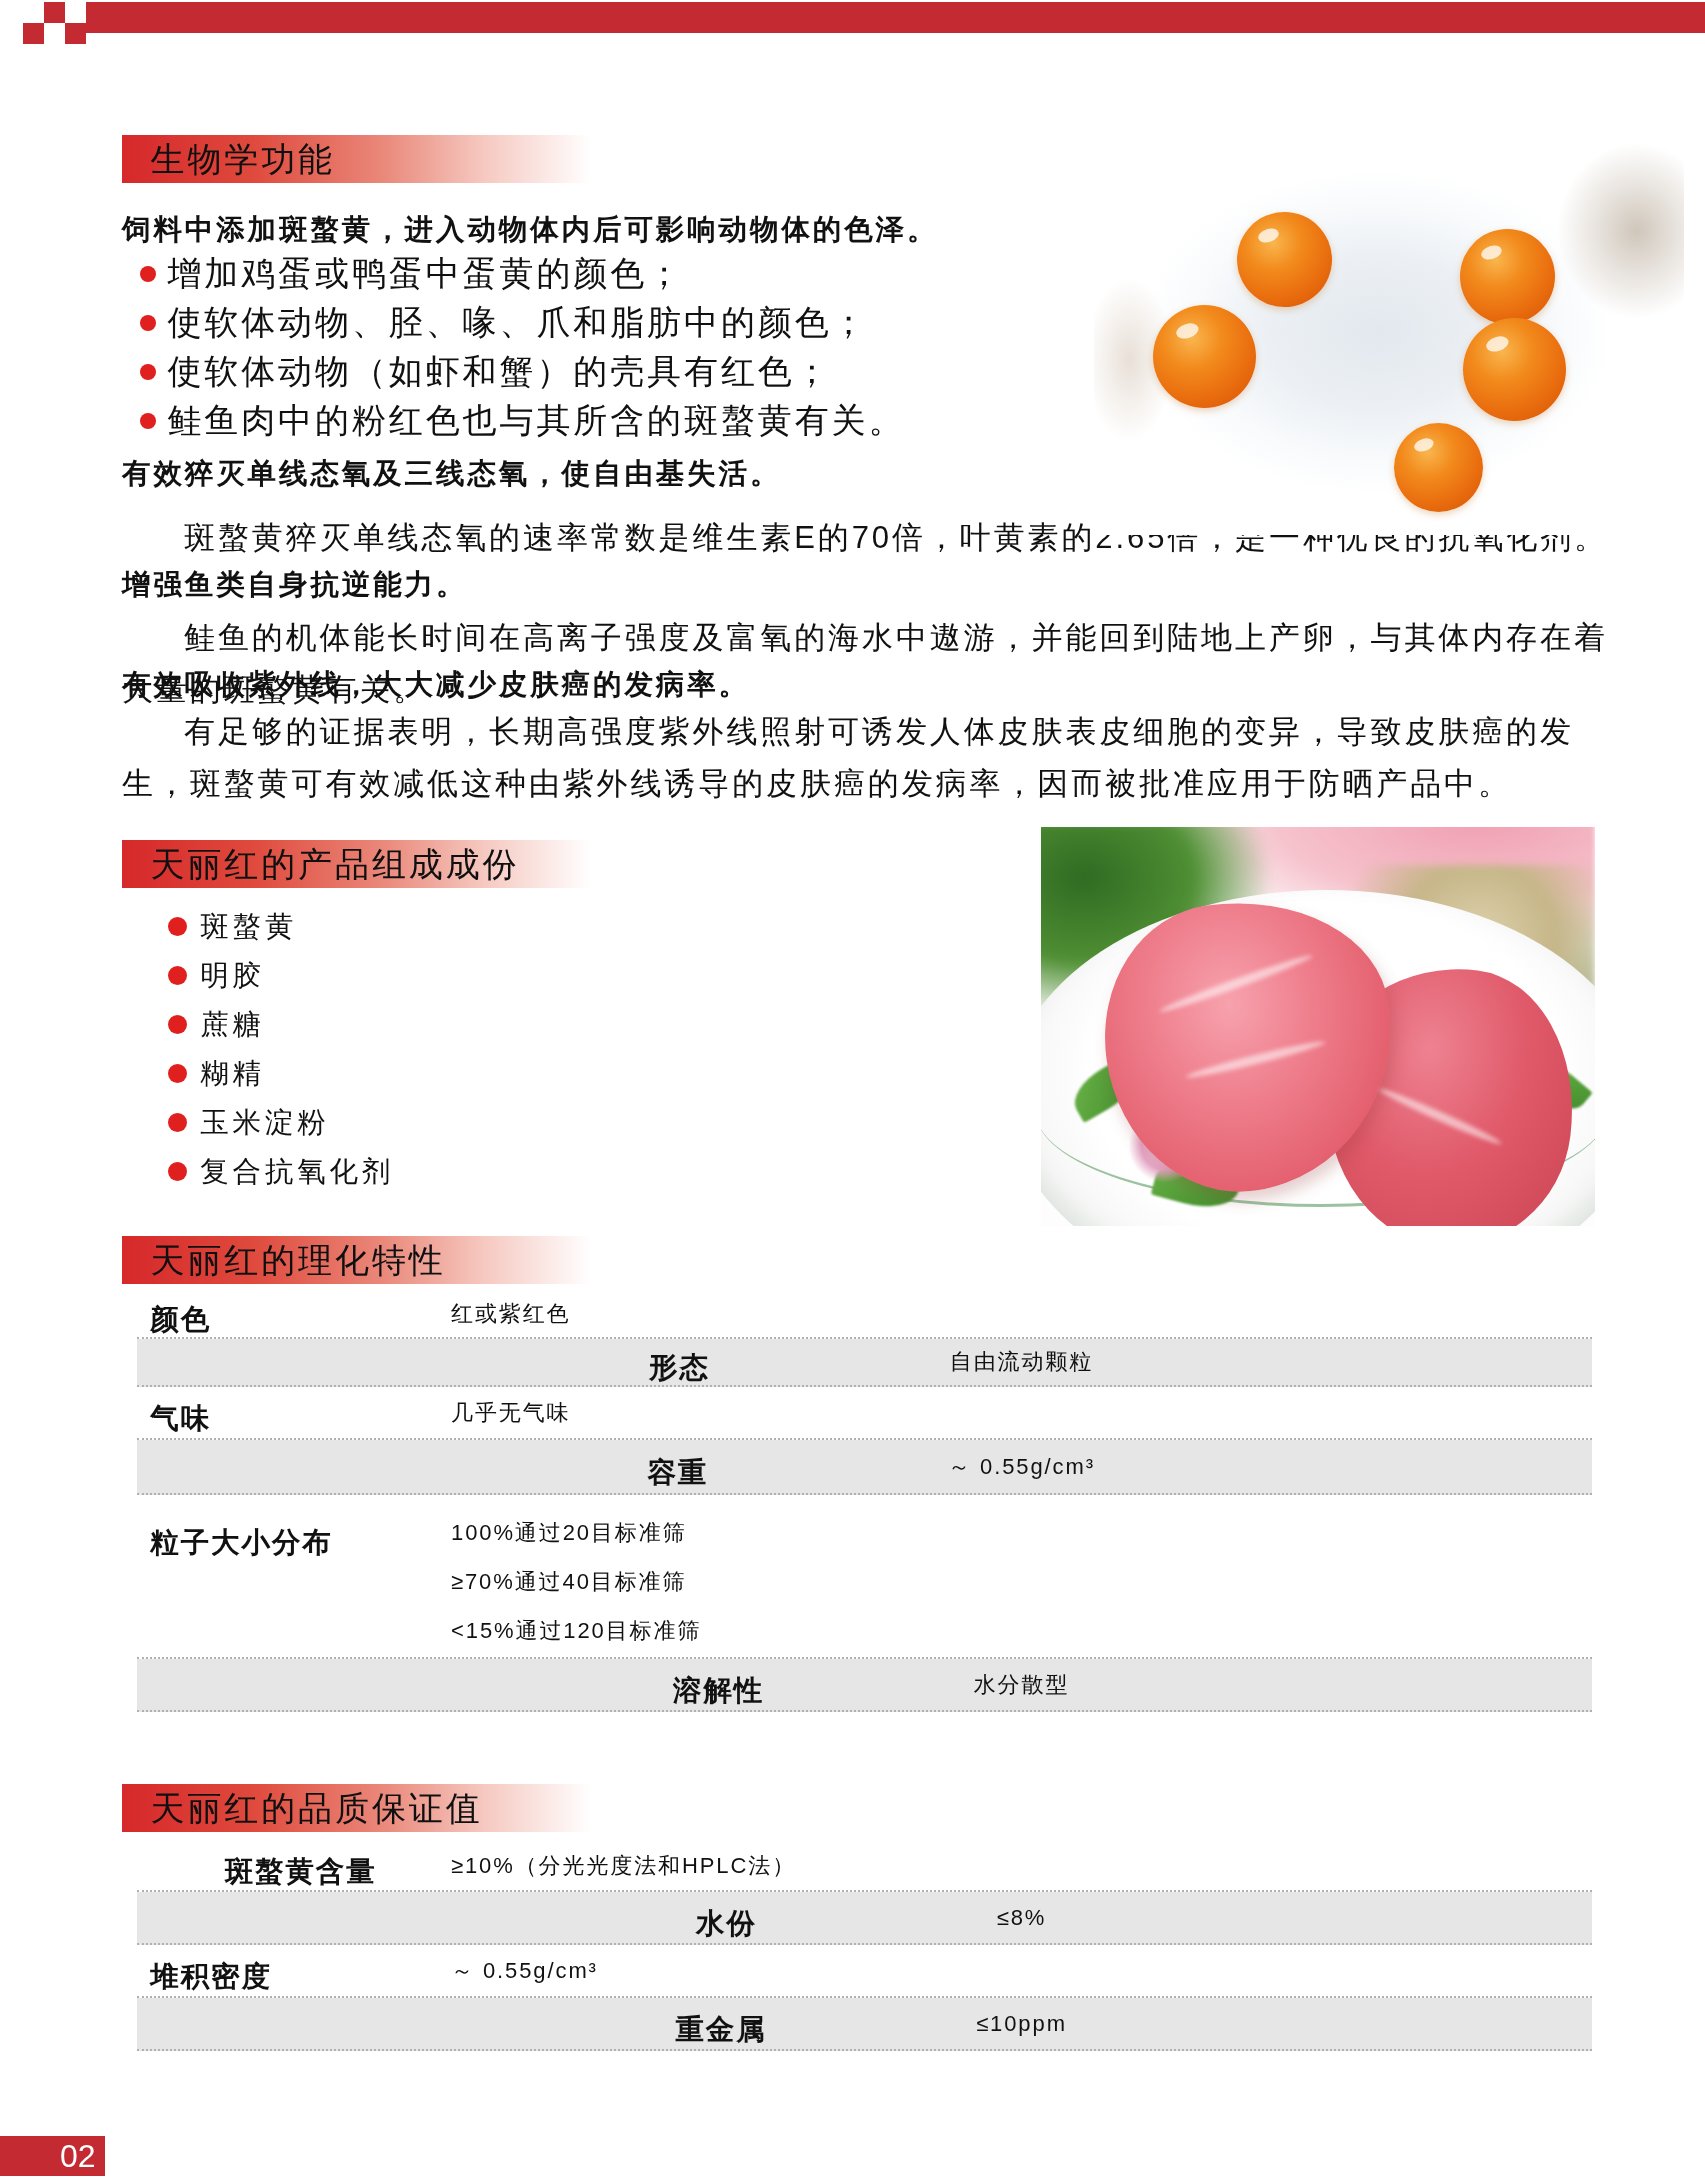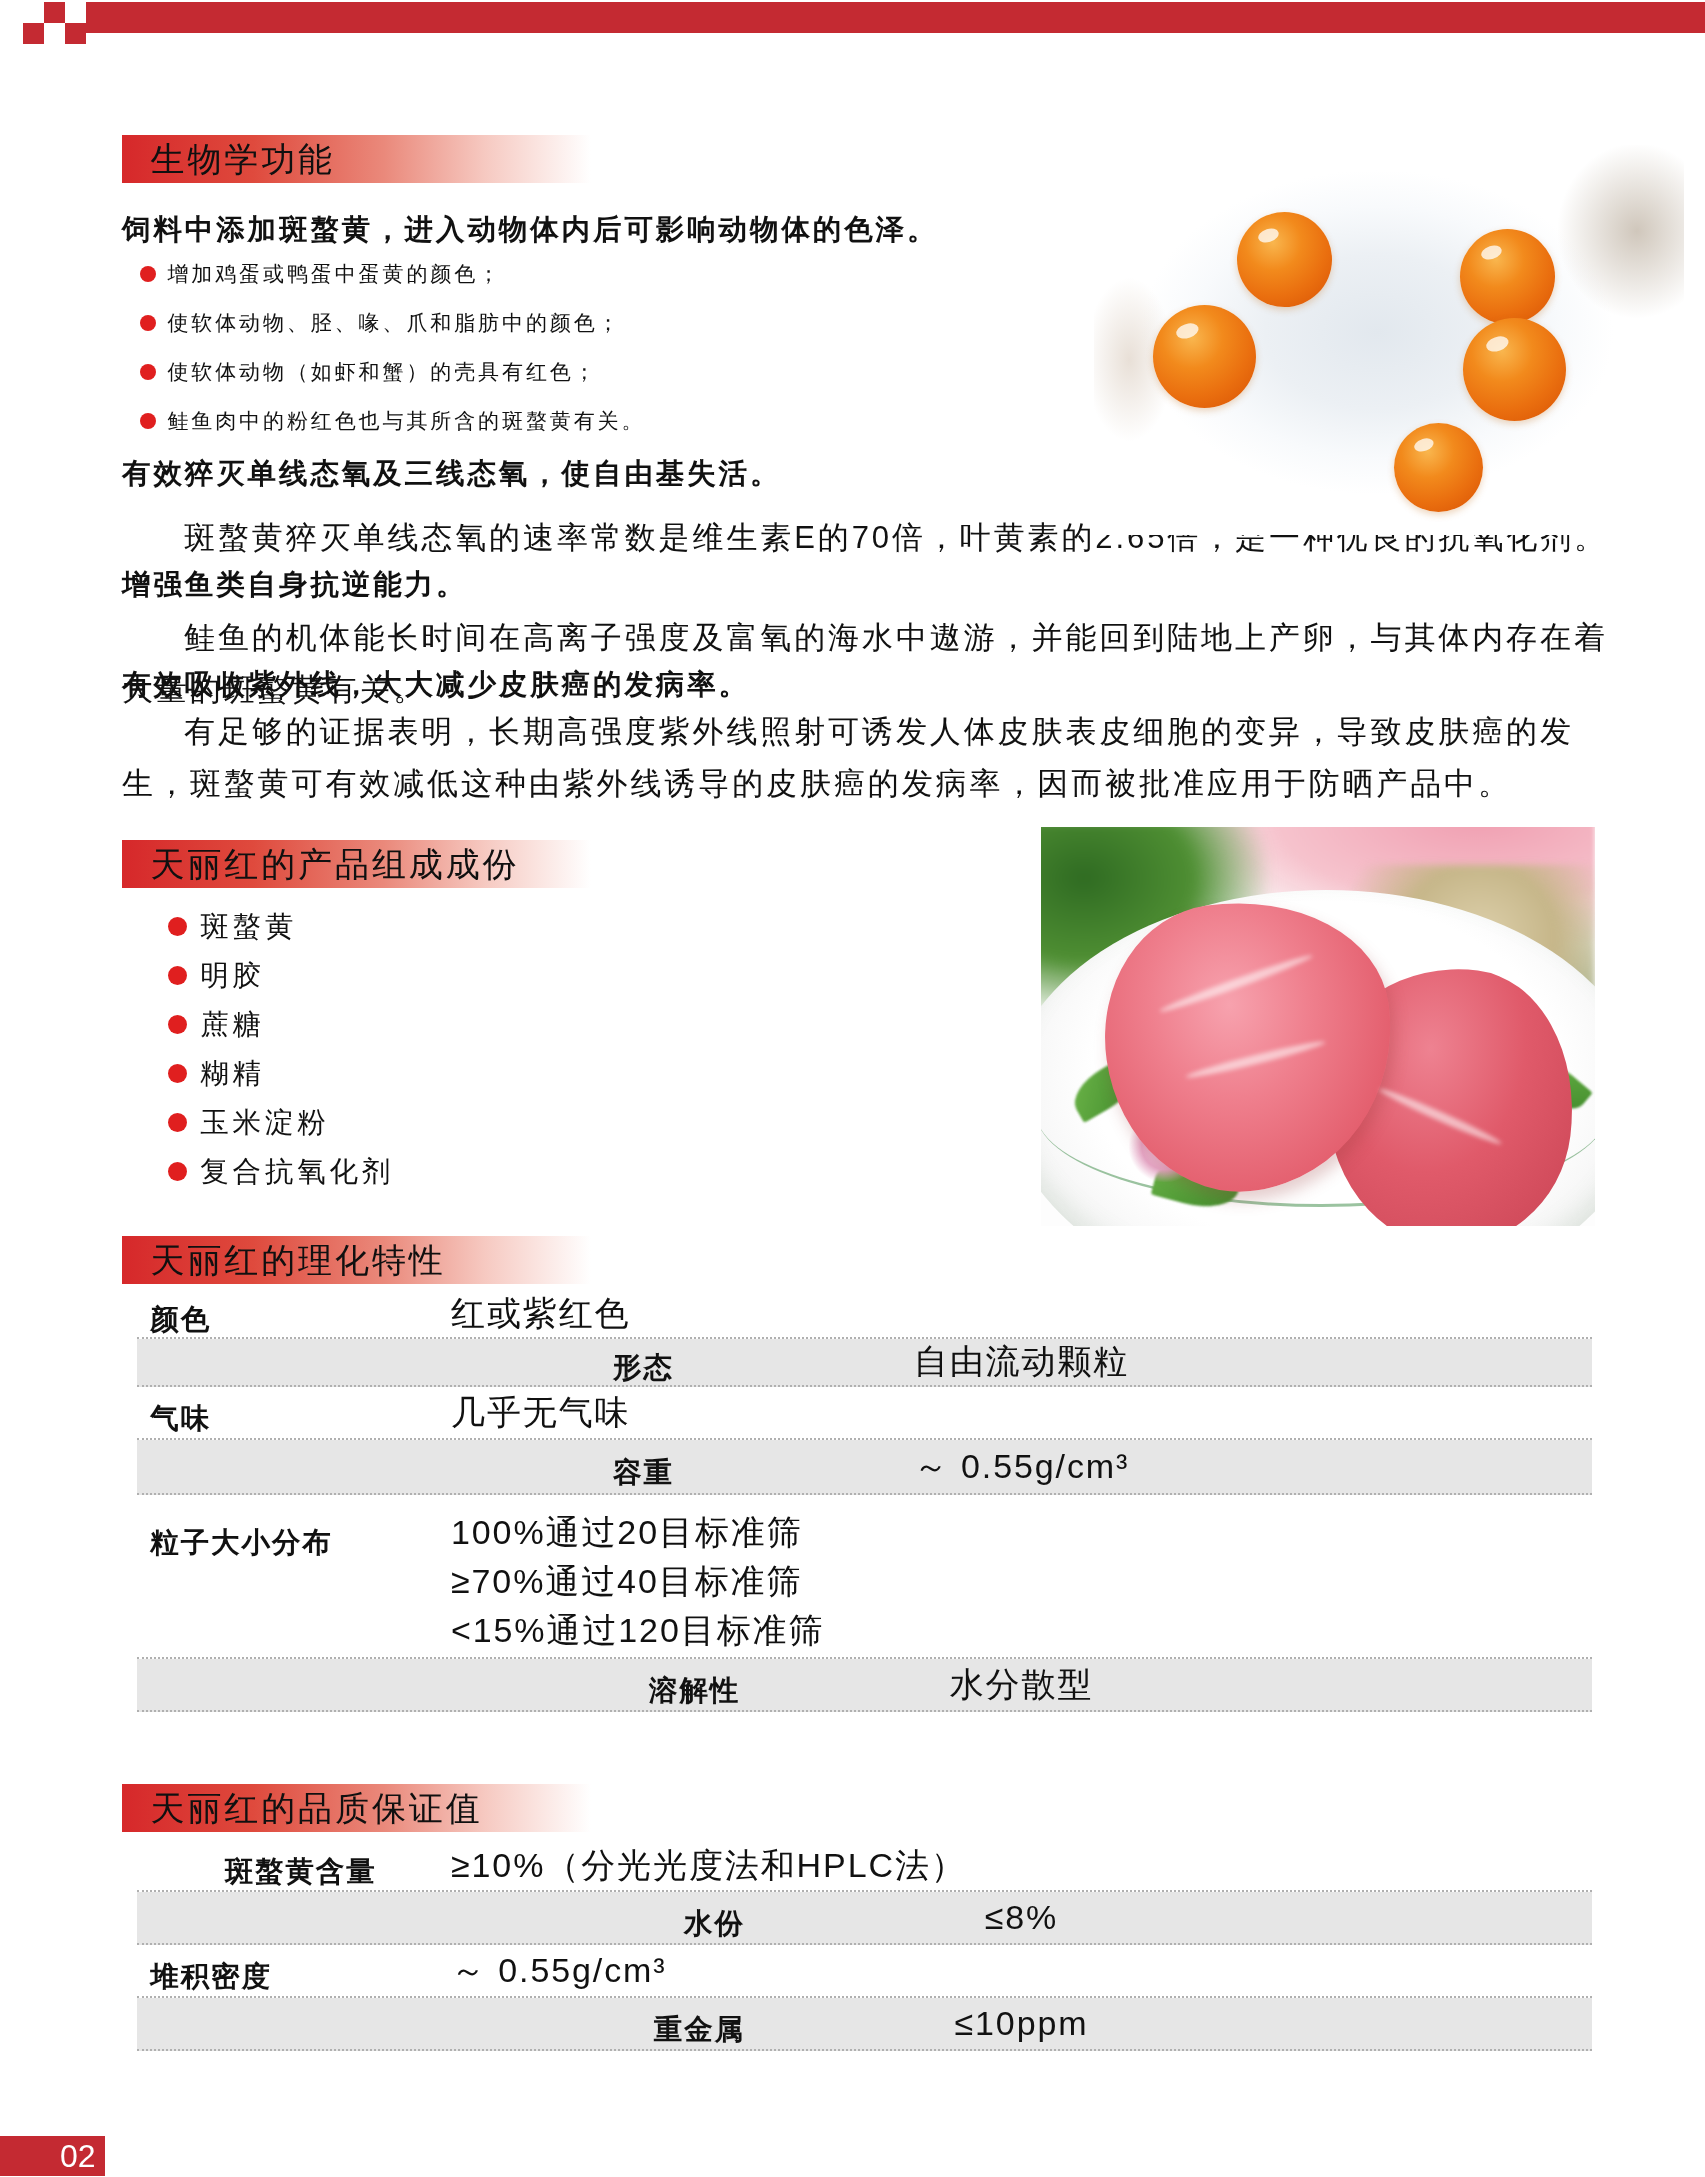--- a/index.html
+++ b/index.html
@@ -29,33 +29,33 @@
 
   
   .txt { position:absolute; left:122px; width:1488px; letter-spacing:2.9px; }
   .b30 { font-size:28.5px; font-weight:700; }
   .r30 { font-size:31px; font-weight:500; }
   .indent { text-indent:2em; line-height:52px; }
 
   .bullets { position:absolute; left:140px; }
   .bullet-row { height:49px; display:flex; align-items:center; }
   .dot { width:16px; height:16px; border-radius:50%; background:#e01f1f; flex:0 0 auto; }
-  .bullet-row .bt { font-size:21px; font-weight:500; letter-spacing:2.9px; margin-left:11.4px; white-space:nowrap; }
+  .bullet-row .bt { font-size:34px; font-weight:500; letter-spacing:2.9px; margin-left:11.4px; white-space:nowrap; }
 
   .comp-list { position:absolute; left:168px; top:902px; }
   .comp-row { height:49px; display:flex; align-items:center; }
   .comp-row .dot { width:19px; height:19px; }
   .comp-row .bt { font-size:28.5px; font-weight:500; letter-spacing:3.8px; margin-left:13.3px; white-space:nowrap; }
 
   
   .tbl { position:absolute; left:137px; width:1455px; }
   .t-row { position:relative; display:flex; align-items:center; border-bottom:2.9px dotted #b0b0b0; background:#ffffff; }
   .t-row.gray { background:#e6e6e6;justify-content:center; }
   .t-label { font-size:28.5px; font-weight:600; letter-spacing:1.9px; padding-left:13.3px; width:314px; flex:0 0 auto;margin-top:12px; }
-  .t-value { font-size:34px; font-weight:500; letter-spacing:1.9px; }
+  .t-value { font-size:22px; font-weight:500; letter-spacing:1.9px; }
   .t-multival { display:flex; flex-direction:column; justify-content:flex-start; padding-top:13.3px; }
   .t-multival .t-value { line-height:49px; }
   .h52{height:49px;} .h50{height:48px;} .h56{height:53px;} .h58{height:55px;} .h54{height:51px;text-align:center;}
   .h172{height:164px;}
   .row-tall { align-items:flex-start; }
   .row-tall .t-label { padding-top:17px; }
 
   
   .photo-eggs { position:absolute; left:1094px; top:145px; width:590px; height:390px; }
   .egg-base { position:absolute; inset:0;

